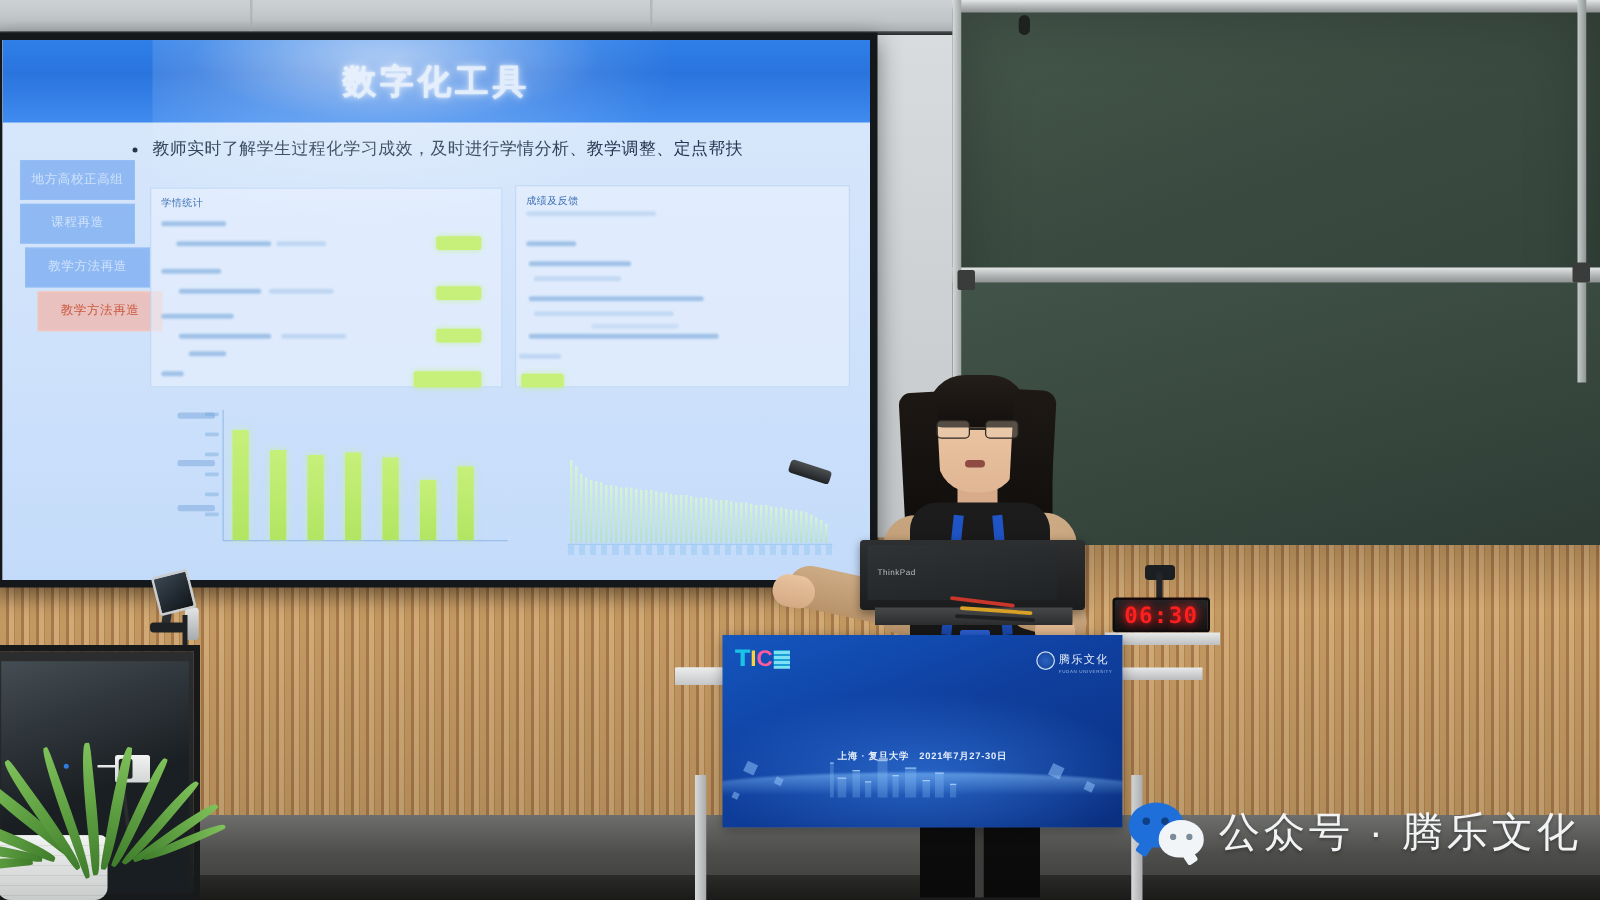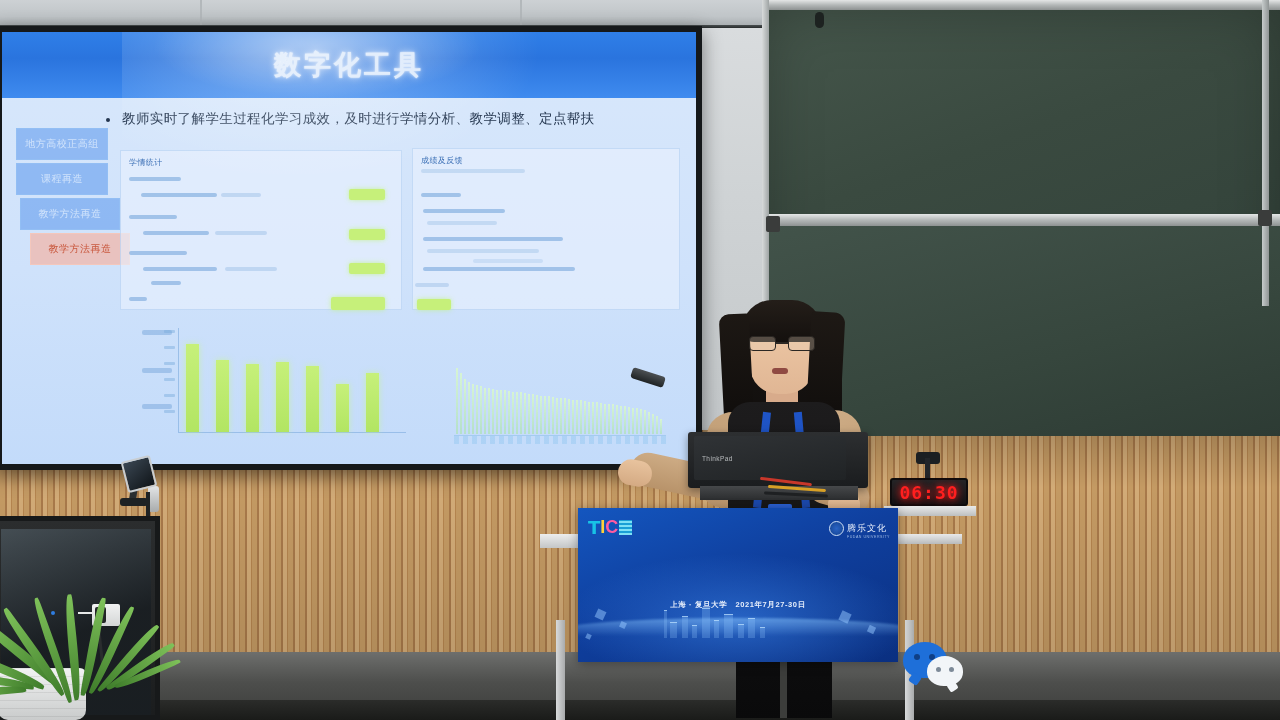--- a/index.html
+++ b/index.html
@@ -595,15 +595,16 @@
 
   <div class="watermark">
     <div class="wechat-icon">
       <div class="wc-big"></div>
       <div class="wc-eye" style="left:11px; top:14px"></div>
       <div class="wc-eye" style="left:26px; top:14px"></div>
       <div class="wc-small"></div>
       <div class="wc-eye s" style="left:33px; top:27px"></div>
       <div class="wc-eye s" style="left:46px; top:27px"></div>
     </div>
+    <span class="wm-text">公众号 · 腾乐文化</span>
   </div>
 
 </div>
 
 </body></html>

